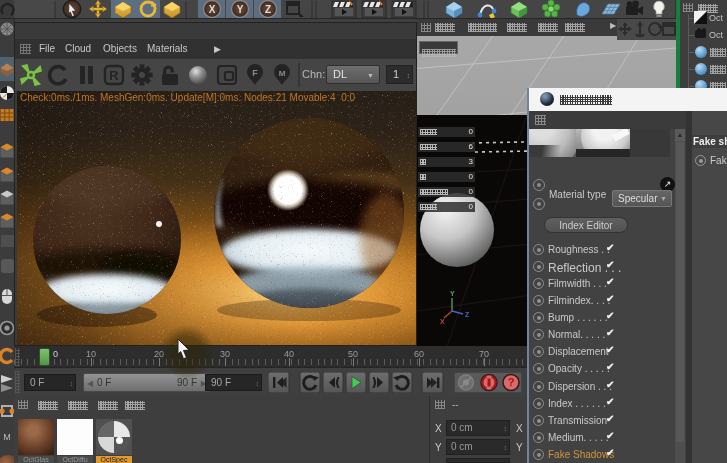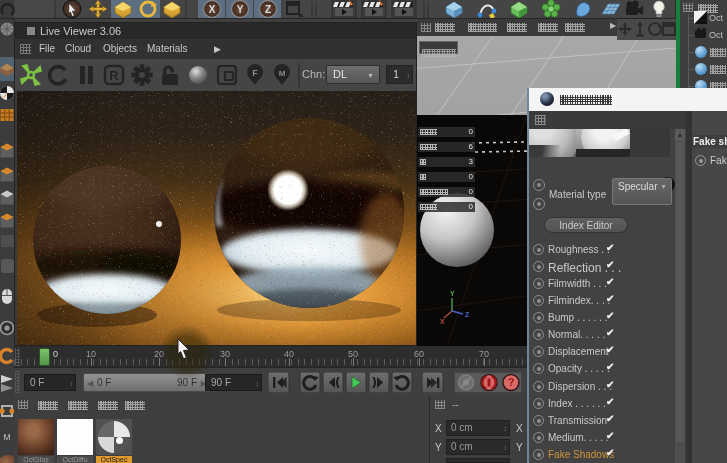--- a/index.html
+++ b/index.html
@@ -353,24 +353,20 @@
   <span class="cjk abs" style="left:30px;top:48px;width:16px;color:#c0c0c0"></span>
   <div class="abs" style="left:8px;top:69px;width:6px;height:1px;background:#5a5a5a"></div>
   <div class="abs" style="left:15px;top:63px;width:12px;height:12px;border-radius:50%;background:radial-gradient(circle at 35% 30%,#bcdcf2,#5a9cd0 60%,#2a6aa8)"></div>
   <span class="cjk abs" style="left:30px;top:65px;width:16px;color:#c0c0c0"></span>
   <div class="abs" style="left:8px;top:86px;width:6px;height:1px;background:#5a5a5a"></div>
   <div class="abs" style="left:15px;top:80px;width:12px;height:12px;border-radius:50%;background:radial-gradient(circle at 35% 30%,#bcdcf2,#5a9cd0 60%,#2a6aa8)"></div>
   <span class="cjk abs" style="left:30px;top:82px;width:16px;color:#c0c0c0"></span>
 </div>
 
 <div class="abs" id="lv" style="left:14px;top:22px;width:403px;height:324px;background:#3a3a3a;border:1px solid #222">
-  <div class="abs" id="lvtitle" style="left:0;top:0;width:401px;height:16px;background:#282828;color:#c9c9c9;font-size:11px;line-height:16px">
-    <span class="abs" style="left:12px;top:4px;width:8px;height:8px;background:#888"></span>
-    <span class="abs" style="left:25px;top:0">Live Viewer 3.06</span>
-  </div>
   <div class="abs" id="lvmenu" style="left:0;top:16px;width:401px;height:20px;background:#313131;color:#c8c8c8;font-size:10px;line-height:20px">
     <span class="abs" style="left:5px;top:5px;width:11px;height:10px;background:repeating-linear-gradient(90deg,#777 0 1px,transparent 1px 3px),repeating-linear-gradient(0deg,#777 0 1px,transparent 1px 3px)"></span>
     <span class="abs" style="left:24px">File</span>
     <span class="abs" style="left:50px">Cloud</span>
     <span class="abs" style="left:88px">Objects</span>
     <span class="abs" style="left:132px">Materials</span>
     <span class="abs" style="left:199px;font-size:9px">▶</span>
   </div>
   <div class="abs" id="lvtools" style="left:0;top:36px;width:401px;height:32px;background:#454545">
     <svg class="abs" style="left:0;top:0" width="401" height="32" viewBox="0 0 401 32">
@@ -552,20 +548,21 @@
           <ellipse cx="292" cy="209" rx="66" ry="11" fill="#46535c" opacity="0.9" filter="url(#b3)"></ellipse>
           <ellipse cx="369" cy="148" rx="26" ry="46" fill="#a06426" opacity="0.5" filter="url(#b5)"></ellipse>
           <path d="M 199,135 a 95,95 0 0 1 8,-52 a 97,97 0 0 0 -1,53 Z" fill="#e8eef2" opacity="0.6" filter="url(#b2)"></path>
         </g>
         <circle cx="271" cy="99" r="21" fill="url(#disc)"></circle>
       </g>
 
       <rect width="399" height="254" filter="url(#spkW)" opacity="0.5"></rect>
       <rect width="399" height="254" filter="url(#spkB)" opacity="0.45"></rect>
     </svg>
+    <div class="abs" style="left:3px;top:1px;color:#c0761f;font-size:10px;white-space:nowrap">Check:0ms./1ms. MeshGen:0ms. Update[M]:0ms. Nodes:21 Movable:4&nbsp; 0:0</div>
   </div>
 </div>
 
 <div class="abs" id="mated" style="left:527px;top:88px;width:200px;height:375px;background:#424242;border-left:2px solid #6d8698;z-index:6">
 
   <div class="abs" style="left:0;top:0;width:198px;height:23px;background:#f4f4f4">
     <span class="abs" style="left:11px;top:4px;width:14px;height:14px;border-radius:50%;background:radial-gradient(circle at 35% 30%,#7a8fa8 12%,#20283a 60%,#0a0d16)"></span>
     <span class="cjkb abs" style="left:31px;top:7px;width:52px;color:#1a1a1a"></span>
   </div>
 
@@ -589,21 +586,21 @@
   </div>
 
 
   <div class="abs" style="left:4px;top:91px;width:12px;height:12px;border:1px solid #8c8c8c;border-radius:50%"></div>
   <div class="abs" style="left:8px;top:95px;width:4px;height:4px;background:#8c8c8c;border-radius:50%"></div>
   <div class="abs" style="left:131px;top:89px;width:15px;height:15px;border-radius:50%;background:#111;color:#eee;font-size:9px;text-align:center;line-height:15px">↗</div>
 
   <div class="abs" style="left:4px;top:110px;width:12px;height:12px;border:1px solid #8c8c8c;border-radius:50%"></div>
   <div class="abs" style="left:8px;top:114px;width:4px;height:4px;background:#8c8c8c;border-radius:50%"></div>
   <div class="abs" style="left:20px;top:101px;color:#c9c9c9;font-size:10px">Material type</div>
-  <div class="abs" style="left:83px;top:90px;width:60px;height:27px;background:linear-gradient(#666,#555);border:1px solid #777;border-radius:2px;color:#ddd;font-size:10px;line-height:15px"><span style="margin-left:5px">Specular</span><span class="abs" style="right:4px;top:0;color:#aaa;font-size:7px">▼</span></div>
+  <div class="abs" style="left:83px;top:102px;width:60px;height:17px;background:linear-gradient(#666,#555);border:1px solid #777;border-radius:2px;color:#ddd;font-size:10px;line-height:15px"><span style="margin-left:5px">Specular</span><span class="abs" style="right:4px;top:0;color:#aaa;font-size:7px">▼</span></div>
 
   <div class="abs" style="left:15px;top:129px;width:84px;height:16px;background:linear-gradient(#606060,#515151);border:1px solid #333;border-radius:8px;color:#ccc;font-size:10px;text-align:center;line-height:15px">Index Editor</div>
 
   <div id="matrows">
   <div class="abs" style="left:4px;top:156px;width:11px;height:11px;border:1px solid #909090;border-radius:50%"></div>
   <div class="abs" style="left:8px;top:160px;width:4px;height:4px;background:#909090;border-radius:50%"></div>
   <div class="abs" style="left:19px;top:156px;color:#c9c9c9;font-size:10px;white-space:nowrap">Roughness . .</div>
   <div class="abs" style="left:77px;top:154px;color:#efefef;font-size:10px;font-weight:bold">✔</div>
   <div class="abs" style="left:4px;top:173px;width:11px;height:11px;border:1px solid #909090;border-radius:50%"></div>
   <div class="abs" style="left:8px;top:177px;width:4px;height:4px;background:#909090;border-radius:50%"></div>

